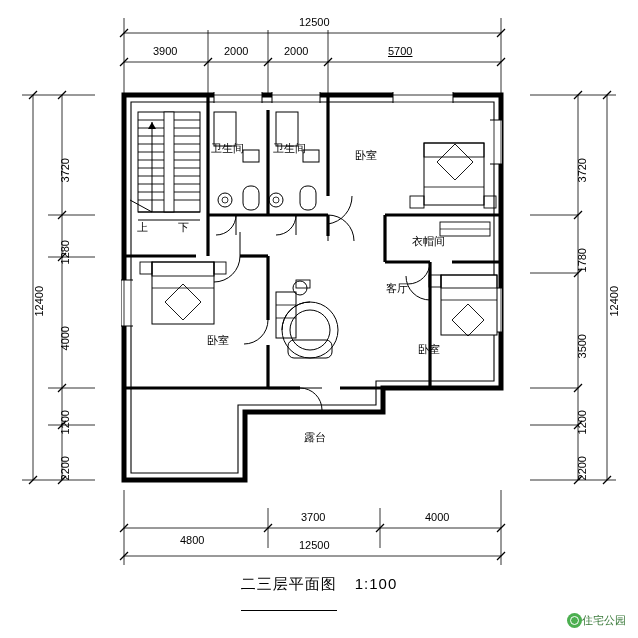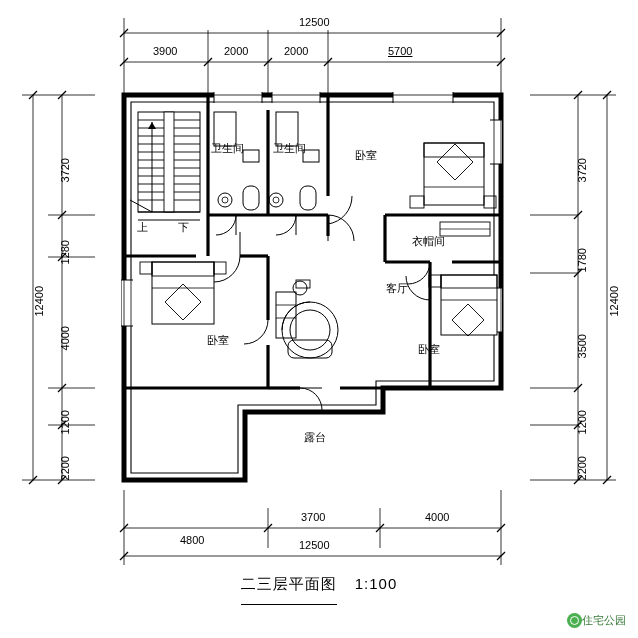--- a/index.html
+++ b/index.html
@@ -9,21 +9,21 @@
     position:relative;overflow:hidden;color:#000;
   }
   #plan{position:absolute;left:0;top:0;width:638px;height:638px;}
   .lbl{position:absolute;font-size:11px;color:#000;white-space:nowrap;}
   .lbl.v{transform-origin:center center;}
   .room{position:absolute;font-size:11px;color:#000;white-space:nowrap;}
   .title{
     position:absolute;left:0;top:575px;width:638px;text-align:center;
     font-size:15px;letter-spacing:1px;
   }
-  .title span.t{border-bottom:1.5px solid #000;padding-bottom:12px;}
+  .title span.t{border-bottom:1.5px solid #000;padding-bottom:18px;}
   .title span.s{margin-left:18px;}
   .wm{
     position:absolute;right:12px;bottom:10px;
     display:flex;align-items:center;gap:0;
     font-size:11px;color:#3a7a3a;justify-content:center;
   }
   .wm .dot{
     width:15px;height:15px;border-radius:50%;
     background:#4caf50;display:inline-block;position:relative;
   }

